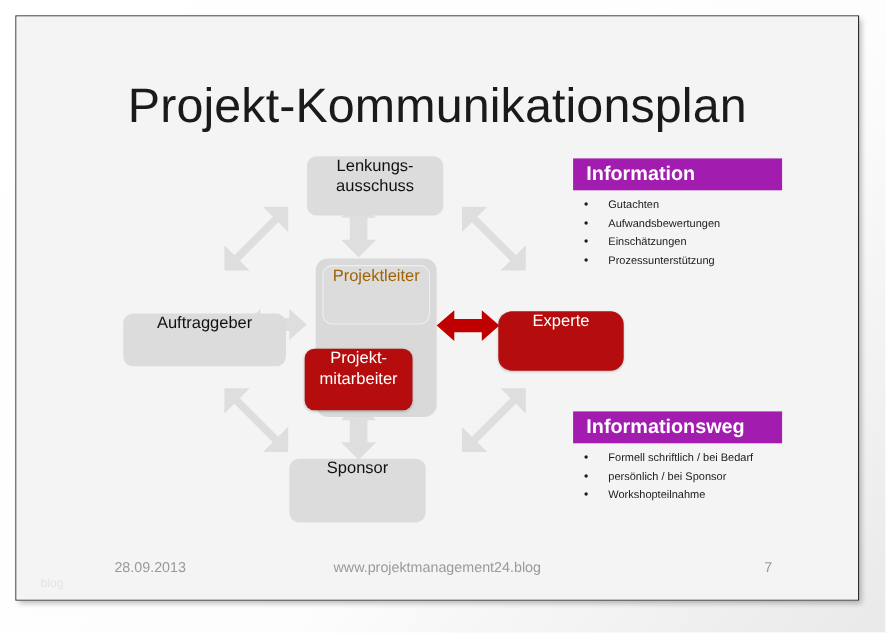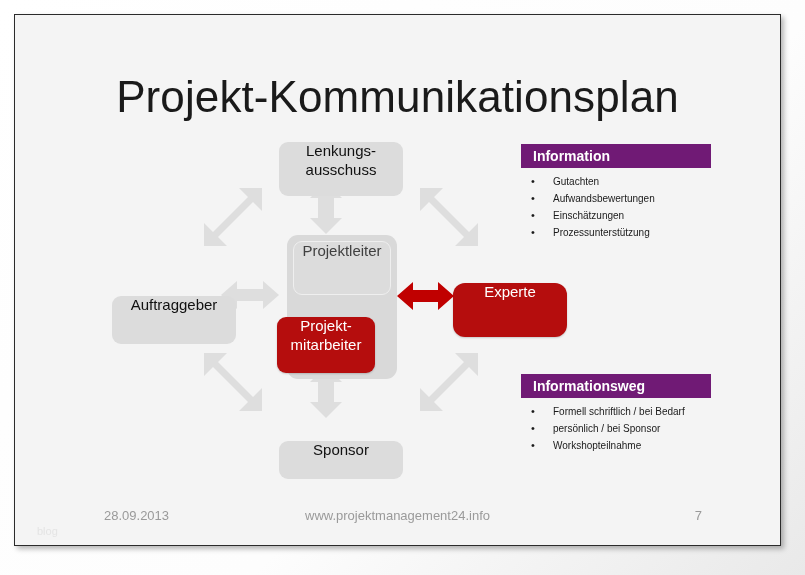--- a/index.html
+++ b/index.html
@@ -63,27 +63,27 @@
     background: #dcdcdc;
     color: #111111;
   }
   .node-red {
     background: #b50d0d;
     color: #ffffff;
     box-shadow: 0 1px 2px rgba(0,0,0,0.18);
   }
   .node-inner-gray {
     background: #dcdcdc;
-    color: #404040;
+    color: #a16207;
     border: 1px solid #efefef;
   }
 
   #node-lenkungsausschuss { left: 264px; top: 127px; width: 124px; height: 54px; }
-  #node-auftraggeber      { left:  97px; top: 270px; width: 124px; height: 48px; margin-top: 11px; }
-  #node-sponsor           { left: 264px; top: 402px; width: 124px; height: 38px; margin-top: 24px; }
+  #node-auftraggeber      { left:  97px; top: 270px; width: 148px; height: 48px; }
+  #node-sponsor           { left: 248px; top: 402px; width: 124px; height: 58px; }
   #node-experte           { left: 438px; top: 268px; width: 114px; height: 54px; border-radius: 12px; }
 
   #group-projektteam {
     position: absolute;
     left: 272px;
     top: 220px;
     width: 110px;
     height: 144px;
     background: #d9d9d9;
     border-radius: 11px;
@@ -106,23 +106,23 @@
     left: 0; top: 0;
     width: 767px;
     height: 532px;
     z-index: 4;
     pointer-events: none;
   }
 
   
   .panel { position: absolute; z-index: 3; }
   .panel-head {
-    background: #701a75;
+    background: #a21caf;
     color: #ffffff;
-    font-size: 14px;
+    font-size: 18px;
     font-weight: bold;
     padding: 4px 0 4px 12px;
     box-sizing: border-box;
   }
   .panel-list {
     margin: 0;
     padding: 7px 0 0 0;
     list-style: none;
   }
   .panel-list li {
@@ -254,19 +254,19 @@
       <div id="panel-informationsweg" class="panel">
         <div class="panel-head">Informationsweg</div>
         <ul class="panel-list">
           <li>Formell schriftlich / bei Bedarf</li>
           <li>persönlich / bei Sponsor</li>
           <li>Workshopteilnahme</li>
         </ul>
       </div>
 
       <div id="footer-date" class="footer-text">28.09.2013</div>
-      <div id="footer-url" class="footer-text">www.projektmanagement24.info</div>
+      <div id="footer-url" class="footer-text">www.projektmanagement24.blog</div>
       <div id="footer-page" class="footer-text">7</div>
       <div id="footer-blog">blog</div>
 
     </div>
   </div>
 </div>
 
 </body></html>

